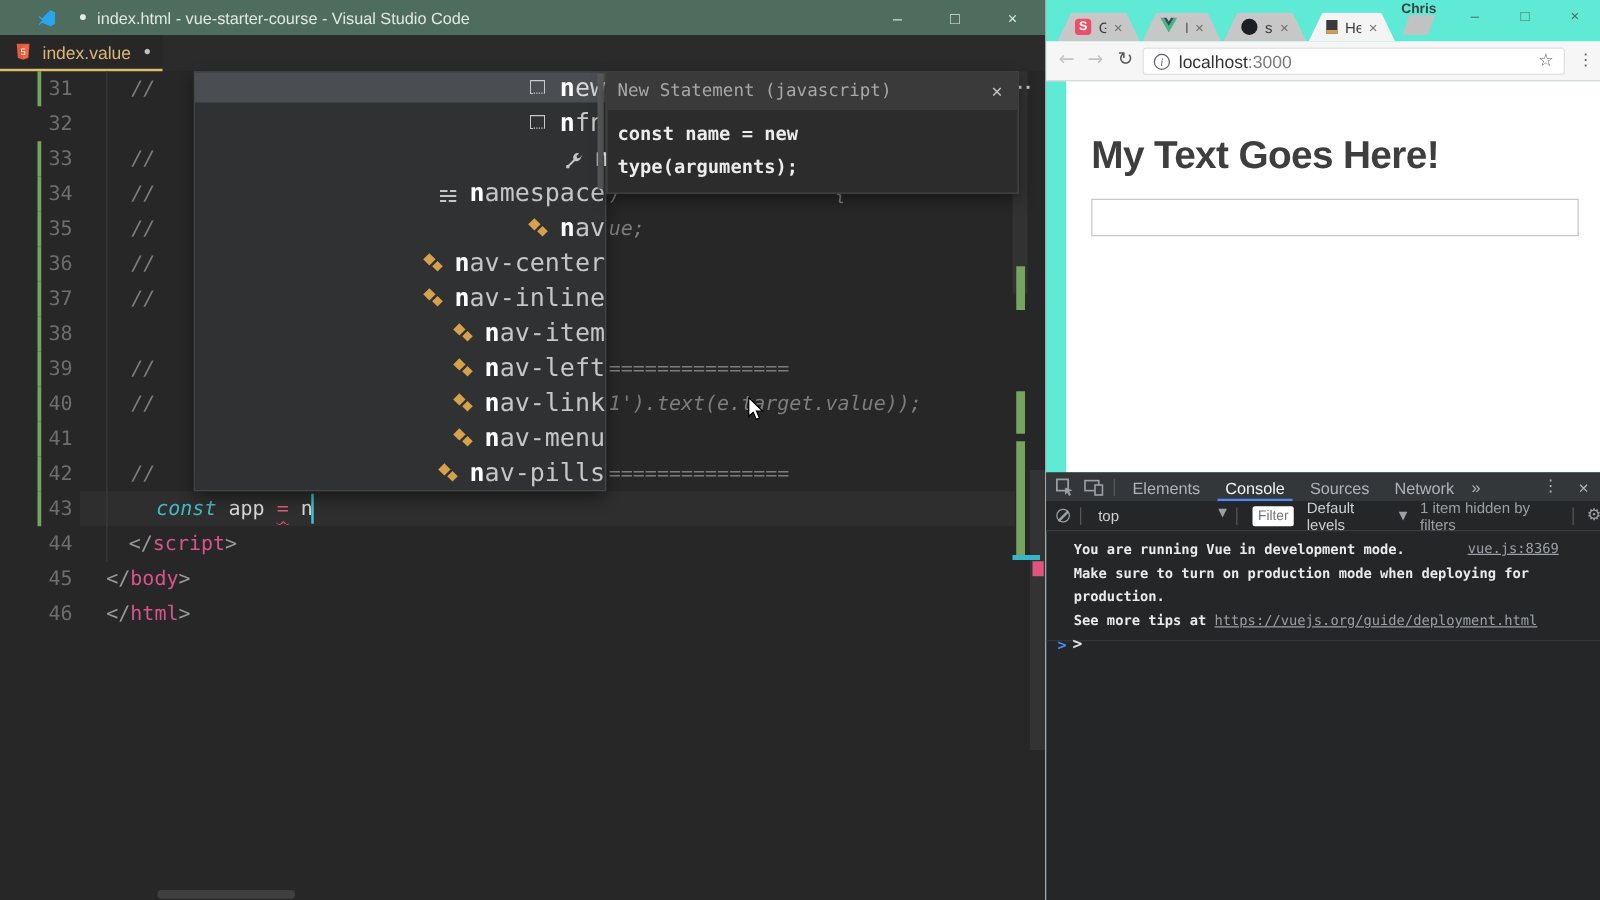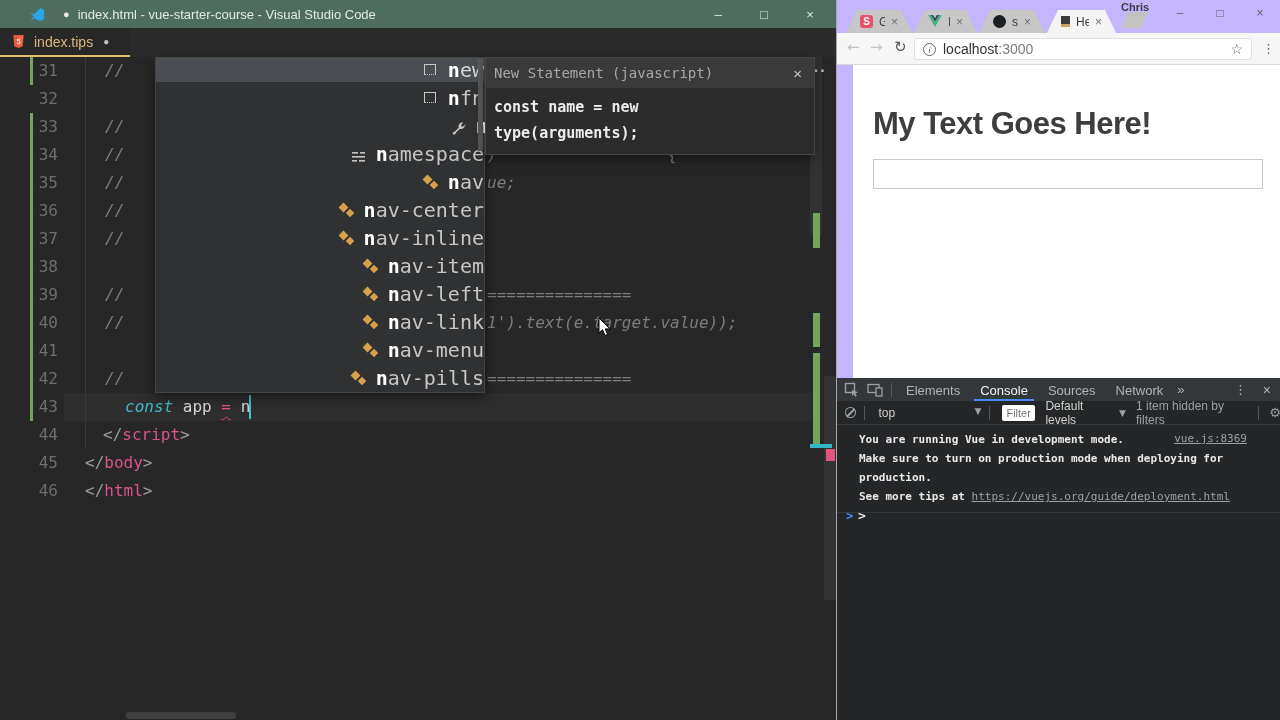--- a/index.html
+++ b/index.html
@@ -54,21 +54,21 @@
   #ovr-cyan { position:absolute; left:810px; top:387px; width:22px; height:4px; background:#35b6c9; }
   #ovr-pink { position:absolute; left:826px; top:392px; width:9px; height:12px; background:#e0557d; }
   #vsc-thumb-a { position:absolute; left:810px; top:0px; width:12px; height:178px; background:rgba(255,255,255,.05); }
   #vsc-thumb-b { position:absolute; left:824px; top:319px; width:12px; height:224px; background:rgba(255,255,255,.06); }
   #vsc-hscroll { position:absolute; left:126px; top:712px; width:110px; height:7px; background:#3f3f3f; border-radius:3px; }
 
   
   #mouse { position:absolute; left:598px; top:318px; z-index:20; }
 
   
-  #chrome { position:absolute; left:836px; top:0; width:444px; height:720px; background:#c4b5fd; border-left:1px solid #a7a7a7; }
+  #chrome { position:absolute; left:836px; top:0; width:444px; height:720px; background:#5eead4; border-left:1px solid #a7a7a7; }
   #profile-name { position:absolute; left:284px; top:1px; font-size:11px; font-weight:bold; color:#3c4043; }
   .cr-winctl { position:absolute; top:4px; width:20px; height:18px; color:#5f6368; font-size:12px; display:flex; align-items:center; justify-content:center; }
   .cr-tab { position:absolute; top:10px; height:23px; display:flex; align-items:center; clip-path:polygon(11px 0, calc(100% - 11px) 0, 100% 100%, 0 100%); background:#c7c7c7; padding:0 14px; }
   .cr-tab.active { background:#f4f4f4; }
   .cr-tab-label { font-size:12px; color:#3c3c3c; margin:0 6px; width:25px; overflow:hidden; white-space:nowrap; }
   .cr-tab-x { color:#6e6e6e; font-size:12px; }
   #newtab-btn { position:absolute; left:285px; top:12px; width:26px; height:16px; background:#c2c2c2; clip-path:polygon(22% 0, 100% 0, 78% 100%, 0 100%); }
   #cr-toolbar { position:absolute; left:0; top:33px; width:444px; height:32px; background:#f6f6f6; border-bottom:1px solid #d8d8d8; }
   .nav-ico { position:absolute; top:5px; font-size:15px; color:#5a5a5a; font-family:"DejaVu Sans",sans-serif; }
   .nav-ico.disabled { color:#c3c3c3; }
@@ -130,21 +130,21 @@
     <span class="vsc-winctl" style="left:787px">×</span>
   </div>
 
   <div id="vsc-tabbar">
     <div id="vsc-tab">
       <svg class="favicon" width="15" height="15" viewBox="0 0 16 16" style="margin-left:11px">
           <path d="M2.5 1h11l-1 12.3L8 14.8l-4.5-1.5z" fill="#e4593a"></path>
           <path d="M8 2.3v11.4l3.7-1.2.8-10.2z" fill="#ef6a4b"></path>
           <text x="8" y="10.5" font-size="8" fill="#fff" text-anchor="middle" font-family="Liberation Sans">5</text>
         </svg>
-      <span id="vsc-tab-label">index.tips</span>
+      <span id="vsc-tab-label">index.value</span>
       <span id="vsc-tab-dot">●</span>
     </div>
     <span class="ed-action" style="left:745px">
       <svg width="16" height="16" viewBox="0 0 16 16">
           <rect x="2" y="1.5" width="9" height="12" fill="none" stroke="#c5c5c5" stroke-width="1.2"></rect>
           <circle cx="10.5" cy="9.5" r="3.2" fill="none" stroke="#6ea8dc" stroke-width="1.4"></circle>
           <path d="M12.8 11.8l2.2 2.2" stroke="#6ea8dc" stroke-width="1.4"></path>
         </svg>
     </span>
     <span class="ed-action" style="left:777px">

